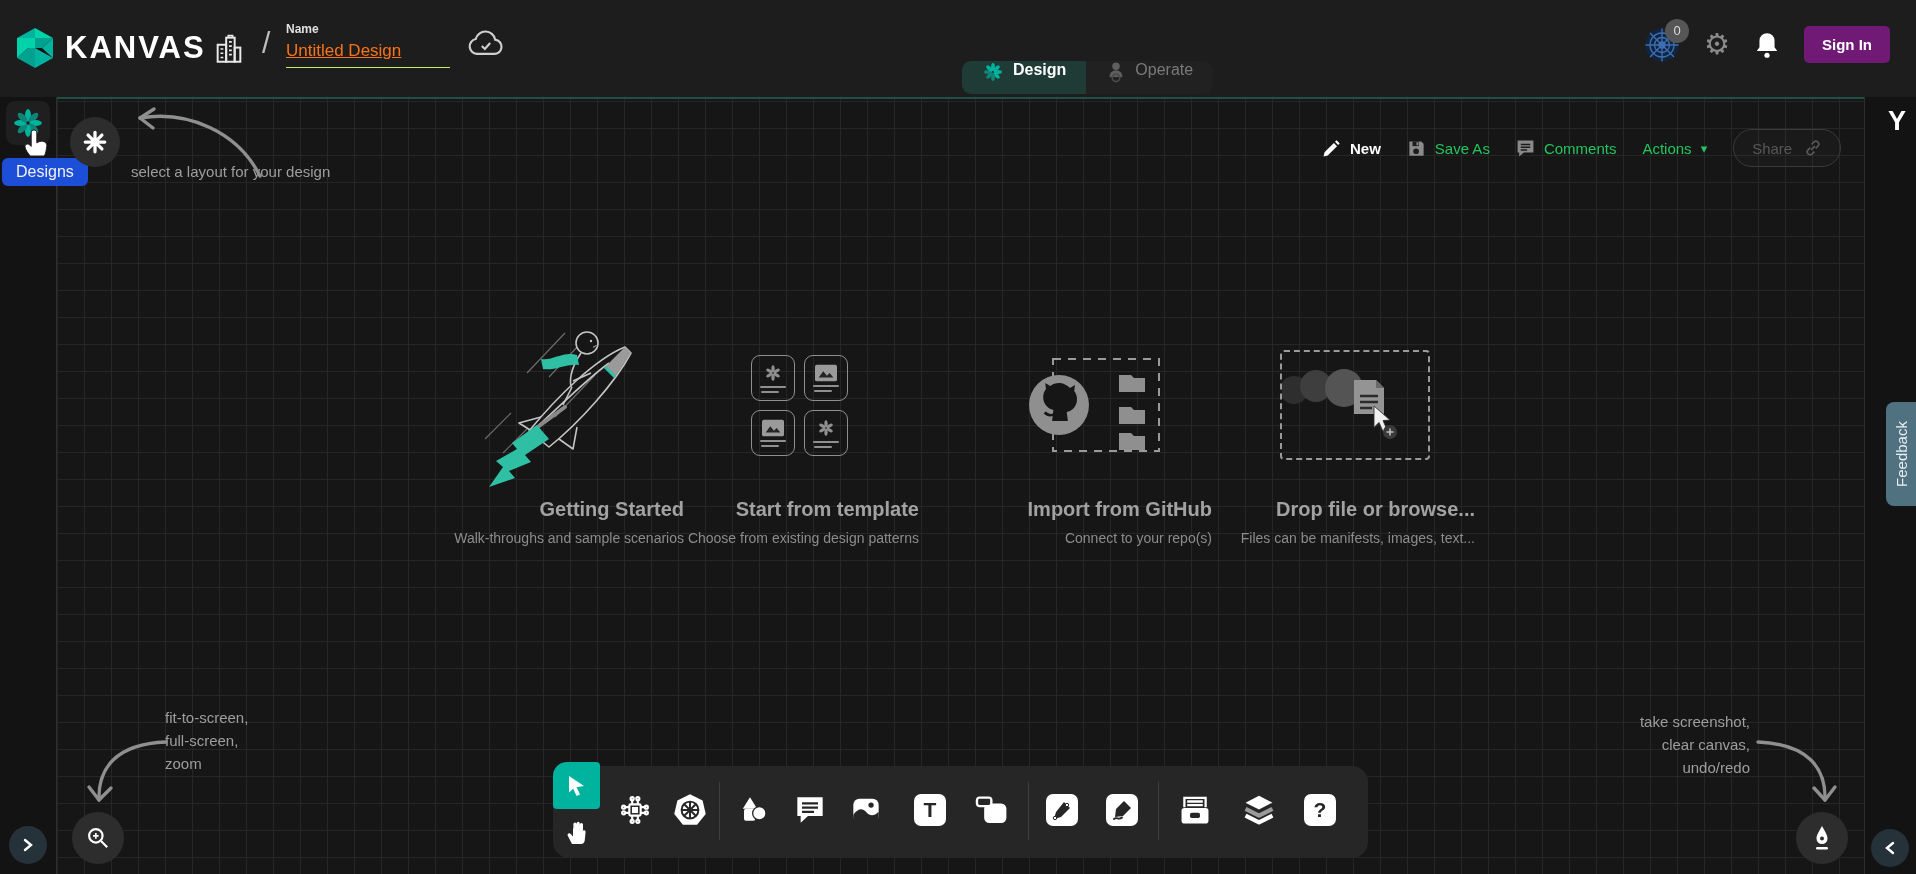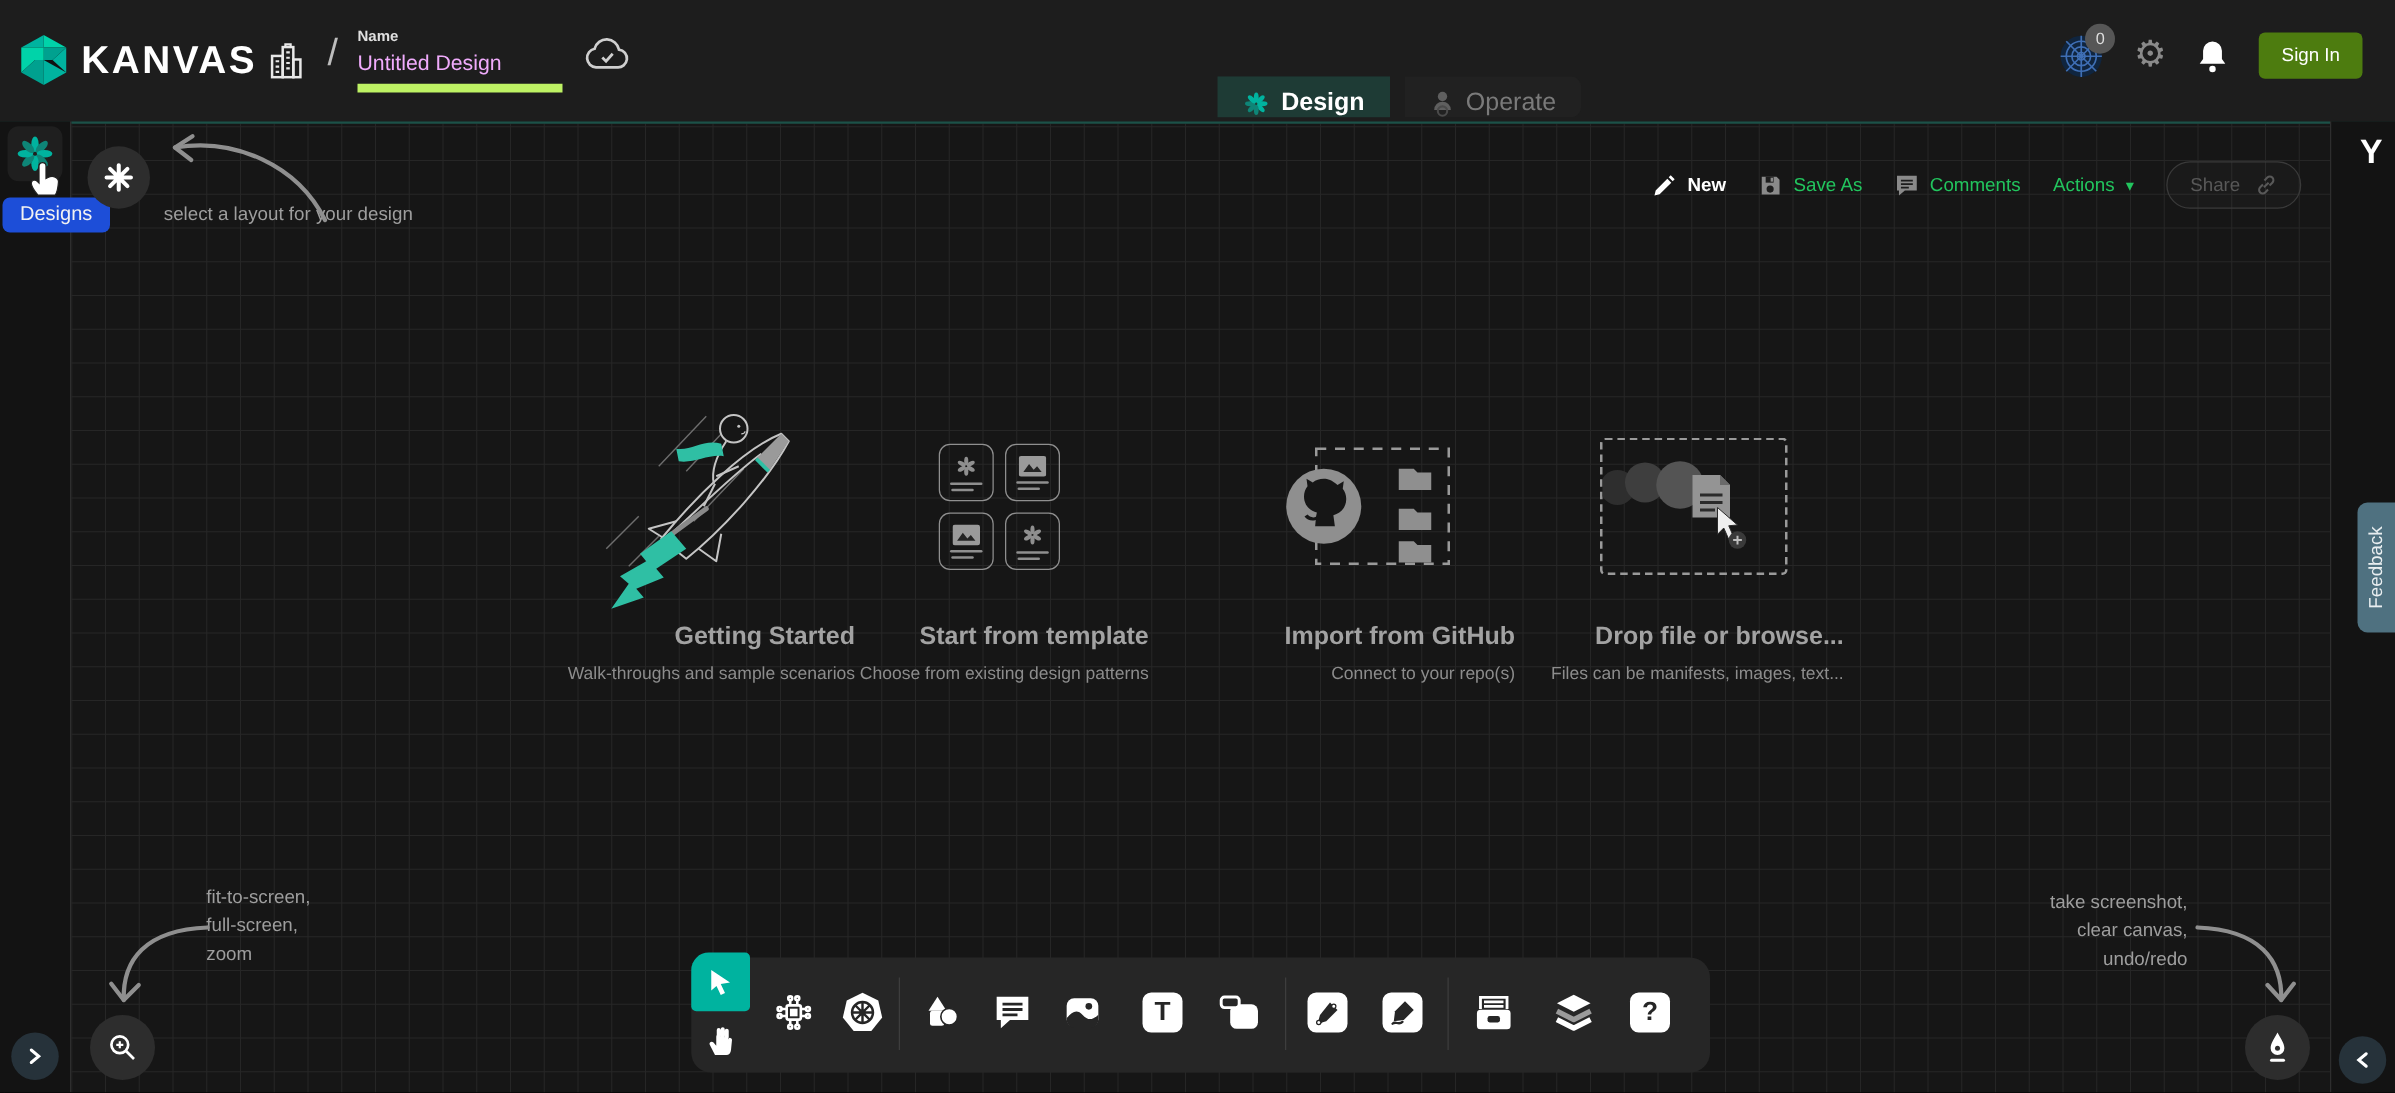--- a/index.html
+++ b/index.html
@@ -7,34 +7,34 @@
   #app{position:relative;width:1916px;height:874px;background:#161616;overflow:hidden;}
 
   
   #header{position:absolute;left:0;top:0;width:1916px;height:97px;background:#1d1d1d;z-index:30;}
   .brand{position:absolute;left:15px;top:26px;display:flex;align-items:center;gap:10px;}
   .wordmark{color:#fff;font-size:31px;font-weight:800;letter-spacing:2px;}
   .org-icon{position:absolute;left:212px;top:32px;}
   .hdr-slash{position:absolute;left:262px;top:26px;color:#bdbdbd;font-size:30px;font-weight:300;}
   .name-wrap{position:absolute;left:286px;top:22px;width:164px;}
   .name-label{color:#e0e0e0;font-size:12px;font-weight:700;}
-  .name-input{display:block;width:164px;margin-top:3px;background:transparent;border:none;border-bottom:7px solid #bef264;color:#f0abfc;font-size:17px;padding:2px 0 6px 0;outline:none;}
+  .name-input{display:block;width:164px;margin-top:3px;background:transparent;border:none;border-bottom:1px solid #bef264;color:#f97316;font-size:17px;padding:2px 0 6px 0;outline:none;text-decoration:underline;}
   .cloud{position:absolute;left:466px;top:28px;}
 
   
   #mode-tabs{position:absolute;left:962px;top:61px;height:33px;display:flex;border-radius:9px;overflow:hidden;z-index:31;}
-  .tab{display:flex;align-items:flex-end;gap:9px;padding:0 20px;font-size:20px;cursor:pointer;margin-left:12px;}
+  .tab{display:flex;align-items:flex-start;gap:9px;padding:0 20px;font-size:16px;cursor:pointer;}
   .tab.active{background:#1e3b35;color:#fff;font-weight:700;}
   .tab.inactive{background:#212121;color:#7a7a7a;}
 
   .hdr-right{position:absolute;right:26px;top:26px;display:flex;align-items:center;gap:24px;z-index:31;}
   .avatar{position:relative;width:36px;height:36px;}
   .badge{position:absolute;right:-9px;top:-8px;width:24px;height:24px;border-radius:50%;background:#565656;color:#ddd;font-size:13px;display:flex;align-items:center;justify-content:center;}
   .gear{color:#8a8a8a;font-size:29px;line-height:1;cursor:pointer;}
-  .signin{background:#4d7c0f;color:#fff;border:none;border-radius:5px;font-size:15px;font-weight:400;padding:10px 18px;cursor:pointer;}
+  .signin{background:#701a75;color:#fff;border:none;border-radius:5px;font-size:15px;font-weight:700;padding:10px 18px;cursor:pointer;}
 
   
   #canvas{position:absolute;left:0;top:97px;width:1916px;height:777px;background-color:#161616;border-top:2px solid #1c5148;
     background-image:linear-gradient(#262626 1px,transparent 1px),linear-gradient(90deg,#262626 1px,transparent 1px);
     background-size:27px 27px;background-position:3px 2px;}
   .strip{position:absolute;top:97px;height:777px;background:#131313;z-index:5;}
   #strip-left{left:0;width:57px;border-right:1px solid #2e2e2e;}
   #strip-right{left:1864px;width:52px;border-left:1px solid #2e2e2e;}
 
   .abs{position:absolute;}

